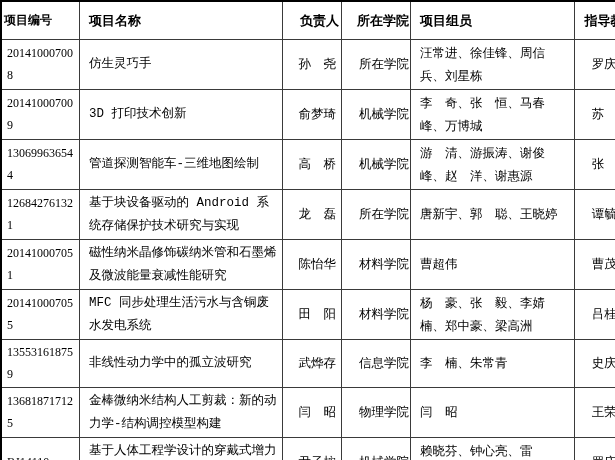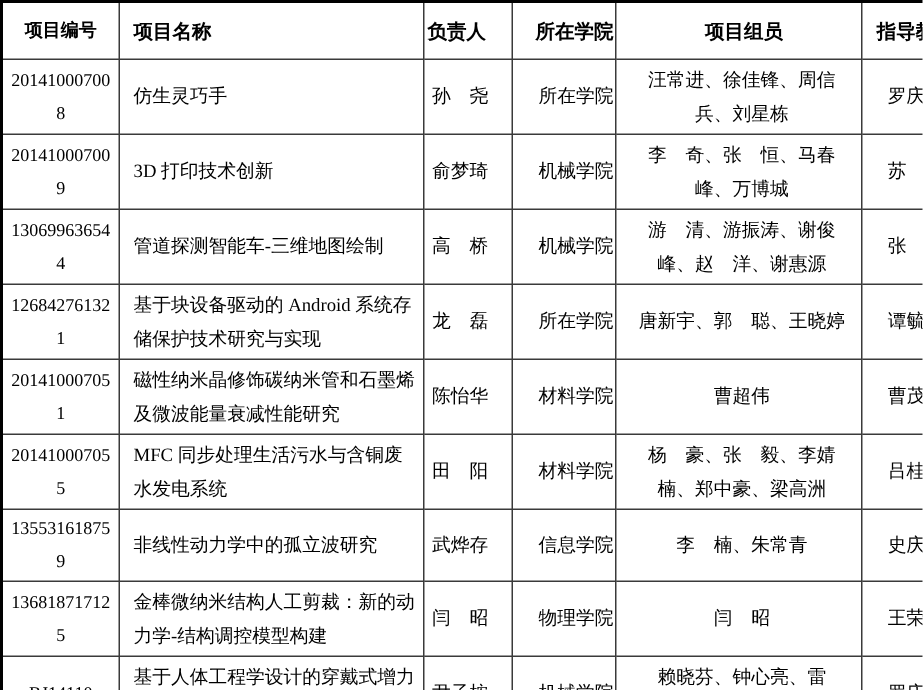--- a/index.html
+++ b/index.html
@@ -22,25 +22,25 @@
     word-break:break-all;
   }
   thead th{
     font-weight:bold;
     text-align:center;
     height:33px;
     font-size:13px;
     padding:2px 2px;
   }
   tbody td{line-height:1.8;}
-  .col-id{width:73px;text-align:center;font-size:12px;}
-  .col-name{width:191px;text-align:left;padding-left:9px;}
-  .col-leader{width:54px;text-align:left;}
+  .col-id{width:73px;text-align:left;font-size:12px;}
+  .col-name{width:191px;text-align:left;padding-left:9px;font-family:Liberation Mono, monospace;}
+  .col-leader{width:54px;text-align:right;}
   .col-college{width:66px;text-align:right;padding:2px 1px;}
-  .col-members{width:152px;text-align:center;padding-left:9px;margin-top:32px;}
+  .col-members{width:152px;text-align:left;padding-left:9px;margin-top:32px;}
   .col-advisor{width:67px;text-align:center;}
 </style>
 </head>
 <body>
 
 <table>
   <thead>
     <tr>
         <th class="col-id">项目编号</th>
         <th class="col-name">项目名称</th>

